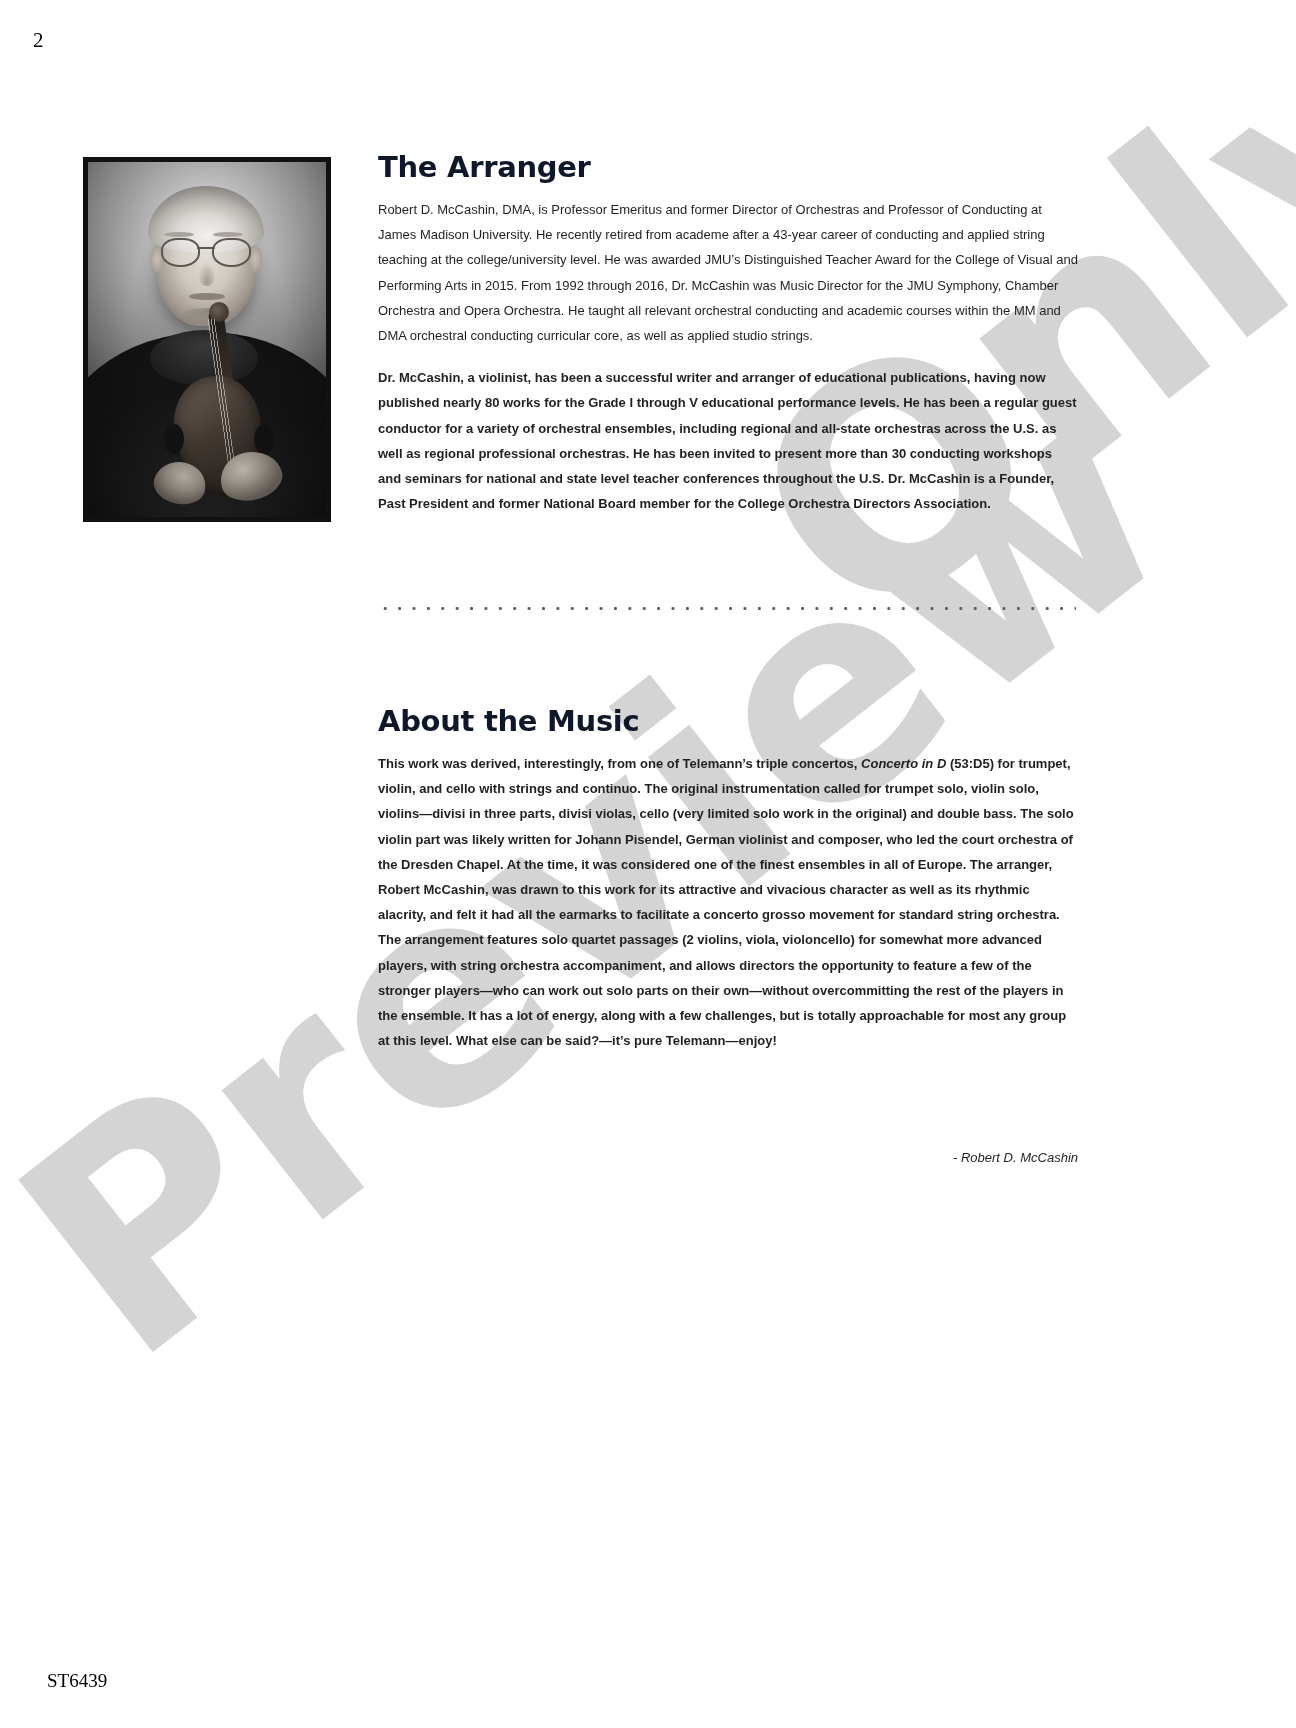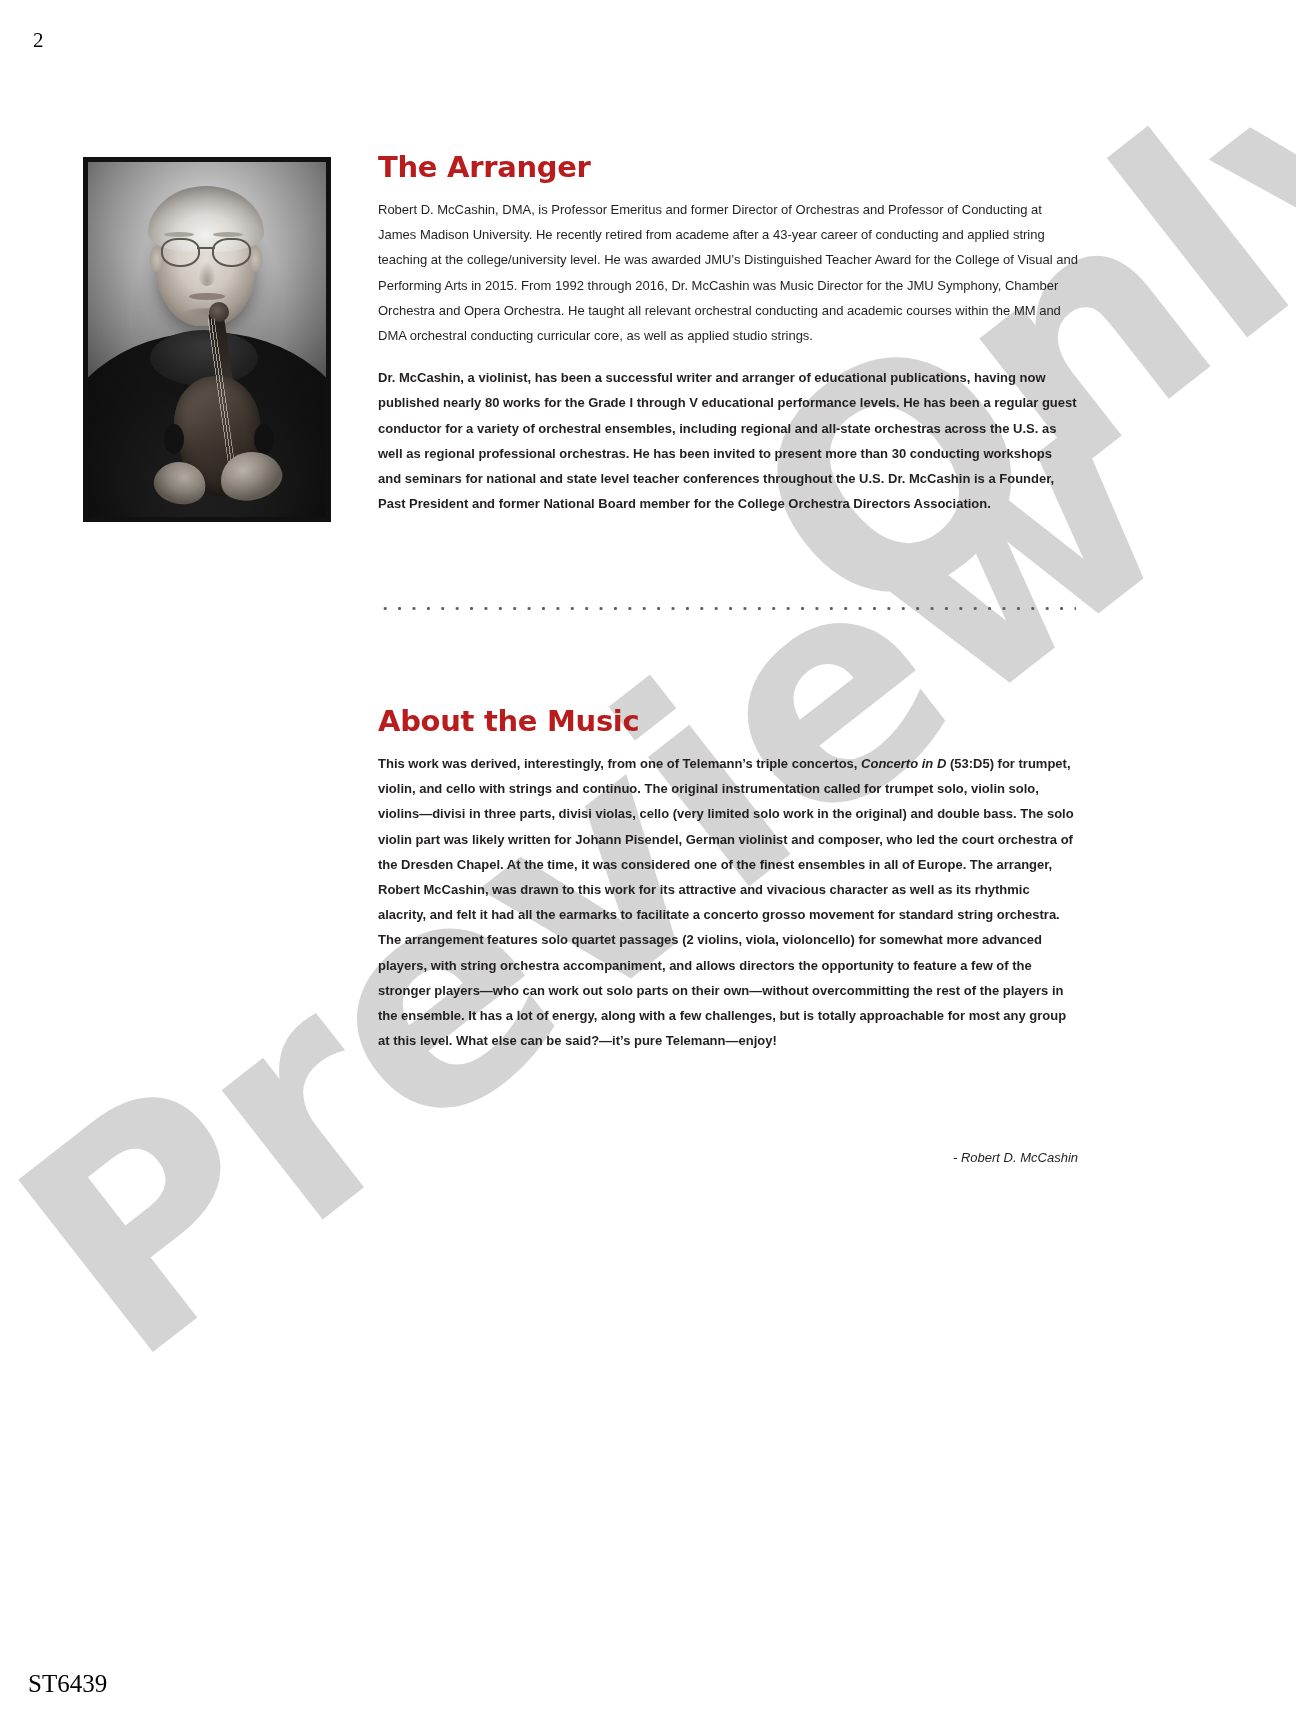--- a/index.html
+++ b/index.html
@@ -243,21 +243,21 @@
     position: absolute;
     left: 378px;
     top: 150px;
     width: 700px;
     z-index: 7;
   }
   .section-heading {
     font-family: "DejaVu Sans", sans-serif;
     font-weight: 700;
     font-size: 29px;
-    color: #b91c1c;
+    color: #0f172a;
     letter-spacing: -0.3px;
     margin: 0 0 13px 0;
   }
   .body-par {
     font-family: "Liberation Sans", sans-serif;
     font-size: 13px;
     line-height: 25.2px;
     color: #231f20;
     margin: 0 0 17px 0;
     text-align: left;
@@ -294,24 +294,24 @@
     text-align: right;
     font-family: "Liberation Sans", sans-serif;
     font-style: italic;
     font-size: 13px;
     color: #231f20;
     z-index: 7;
   }
 
   #footer-code {
     position: absolute;
-    left: 28px;
+    left: 47px;
     top: 1670px;
     font-family: "Liberation Serif", serif;
-    font-size: 25px;
+    font-size: 19px;
     color: #000;
     z-index: 10;
   }
 </style>
 </head>
 <body>
 
 <div id="page">
 
   <div id="watermark">

